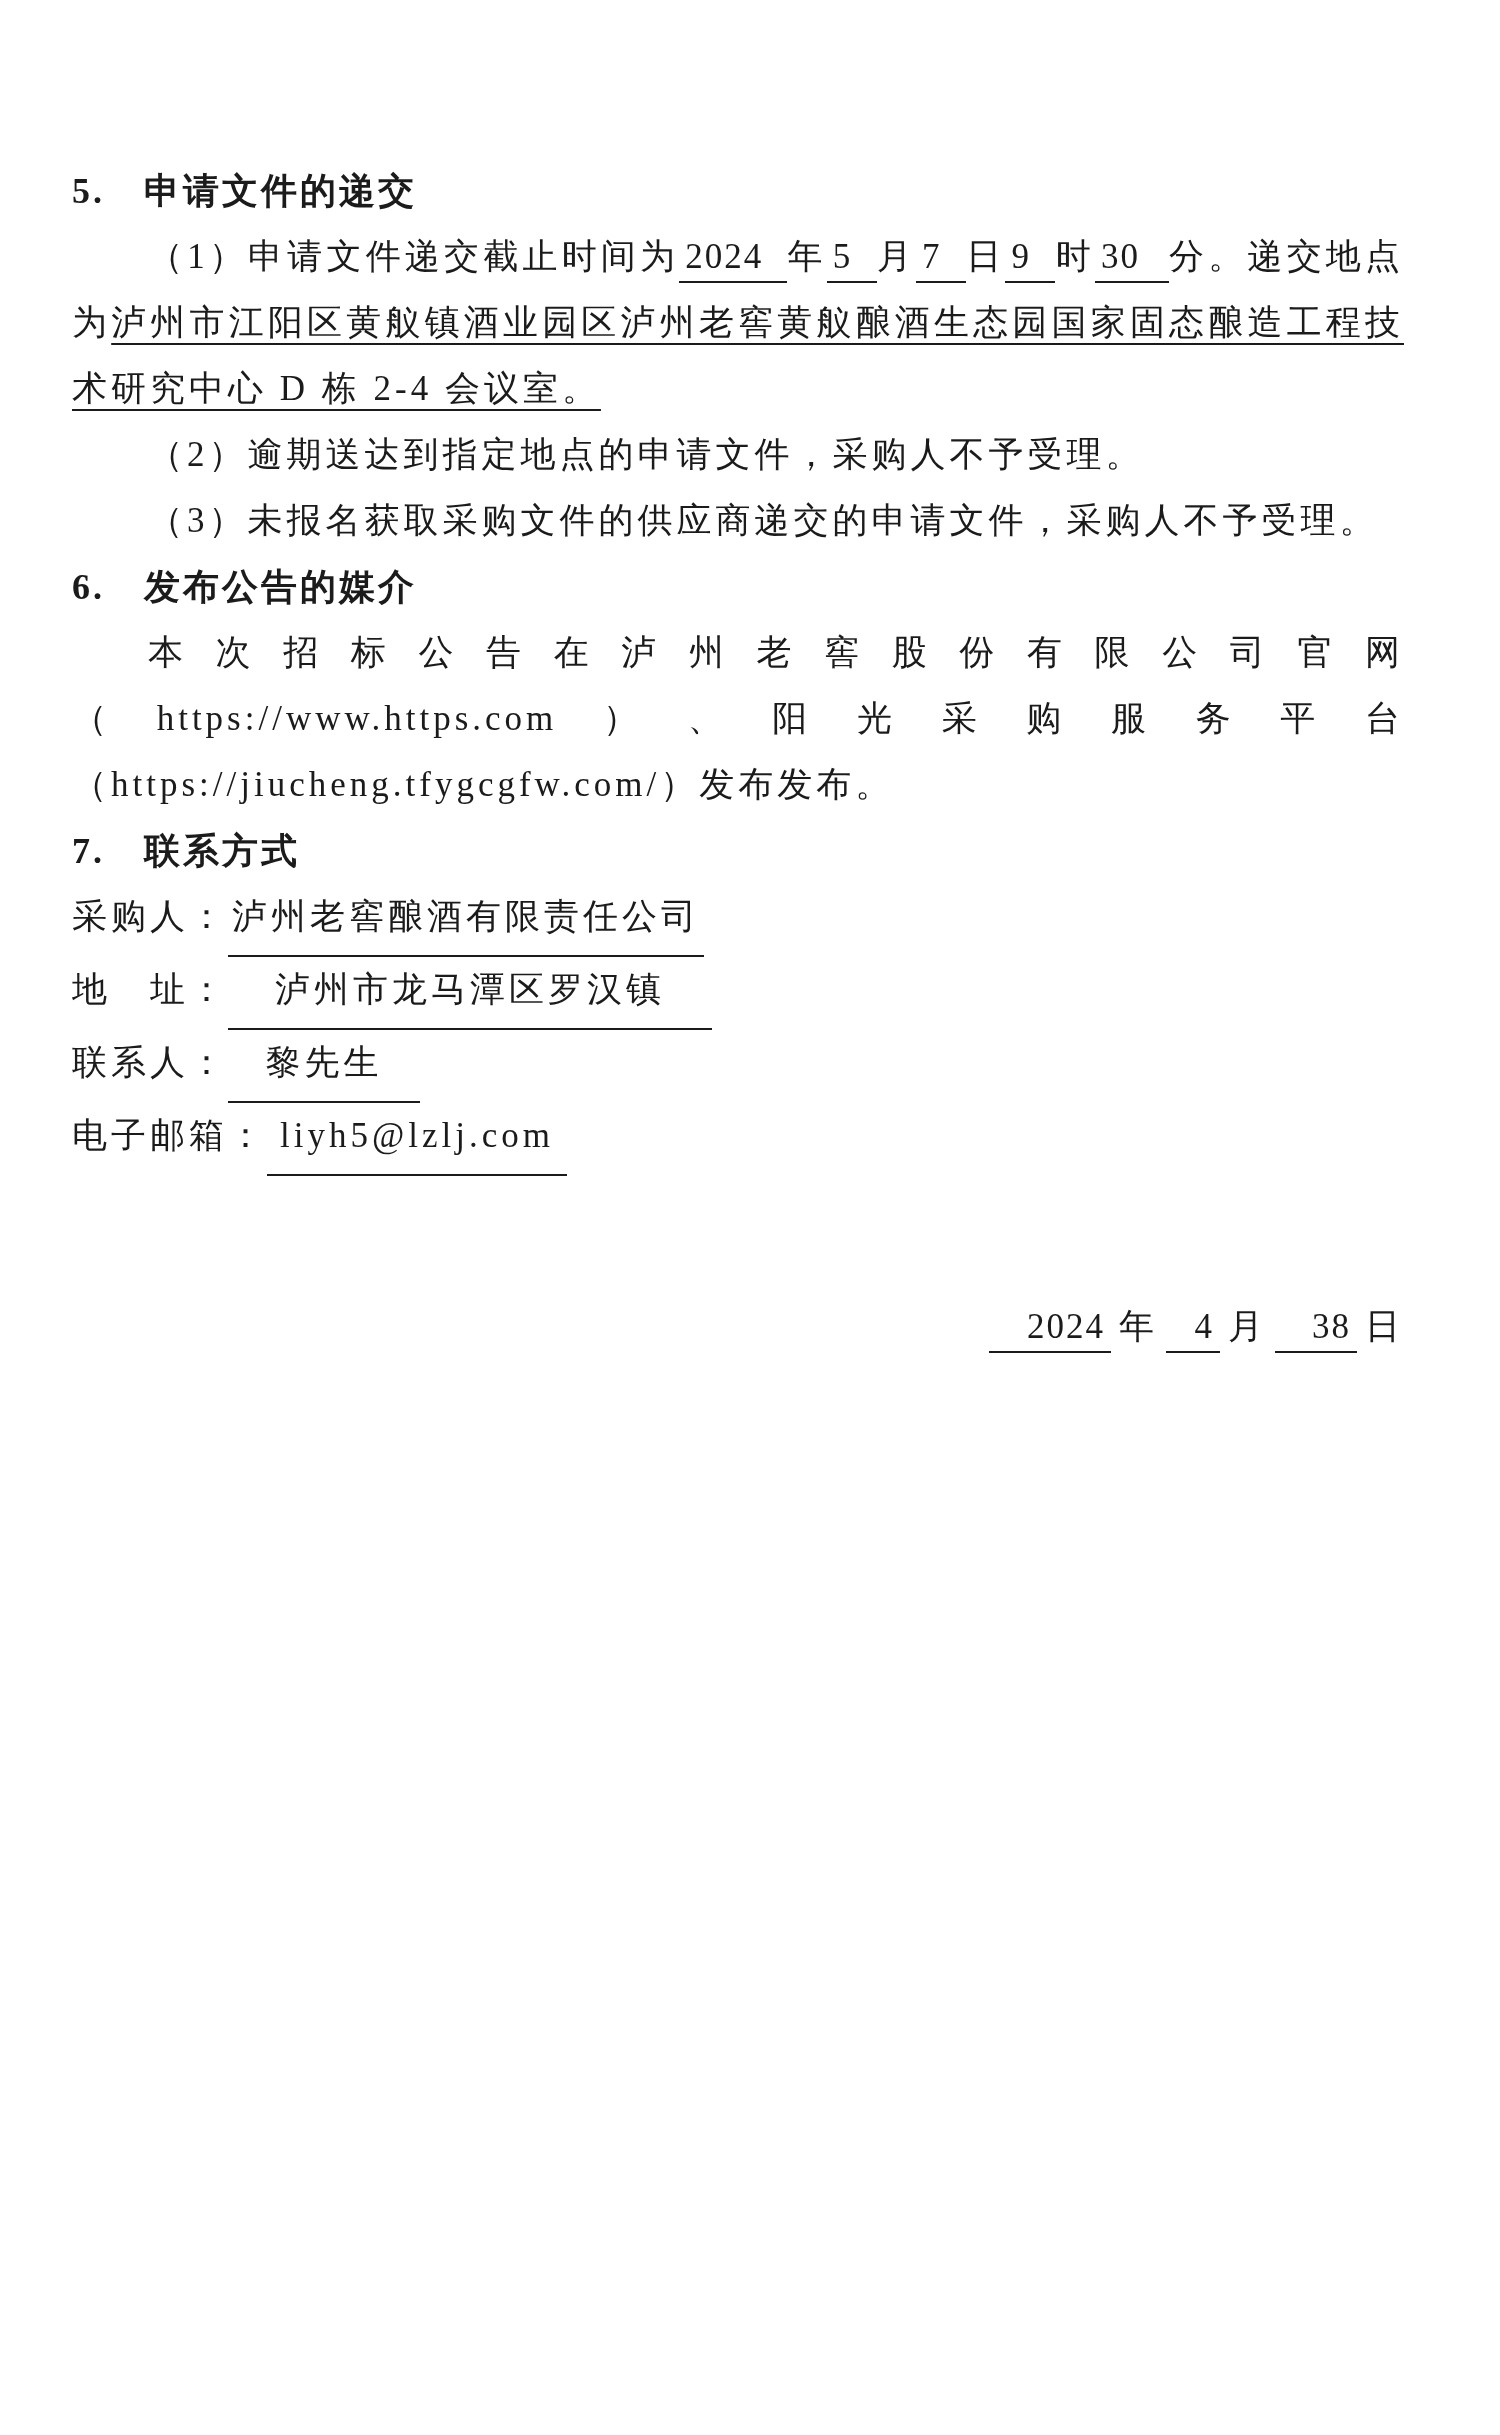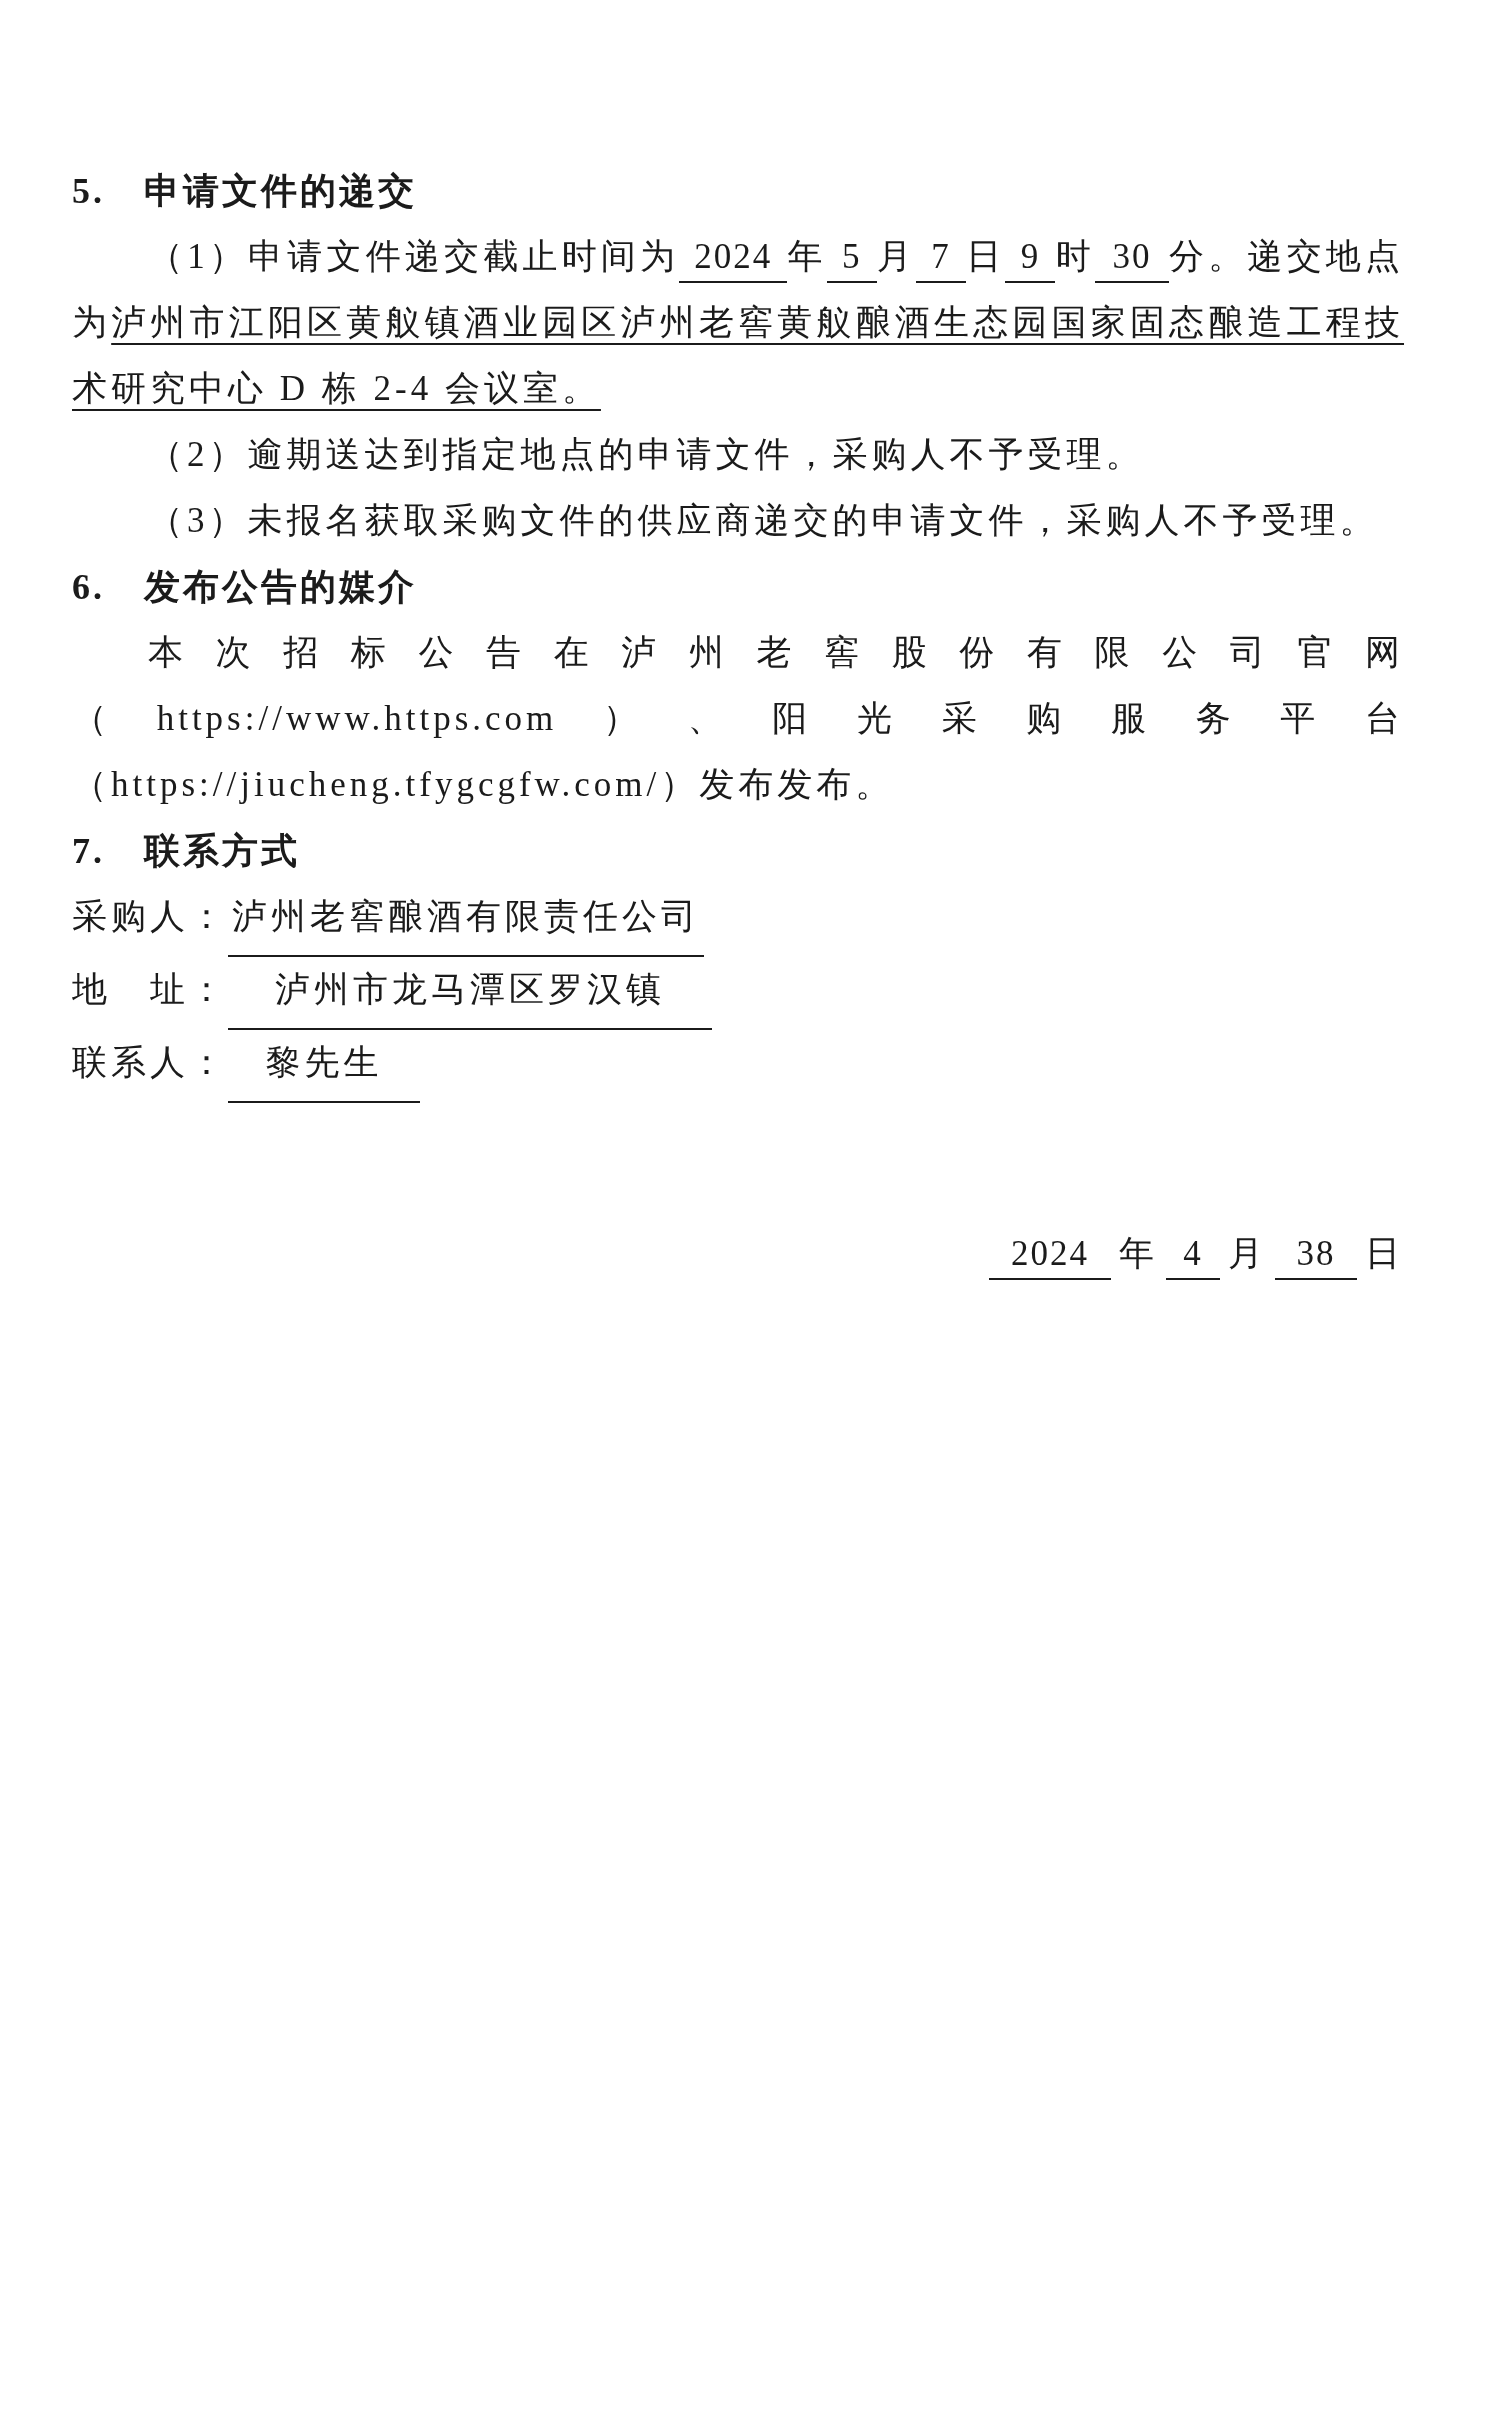--- a/index.html
+++ b/index.html
@@ -35,21 +35,20 @@
   }
   .indent { text-indent: 76px; }
   .ul-run {
     text-decoration: underline;
     text-decoration-thickness: 2px;
     text-underline-offset: 9px;
   }
   .blank {
     display: inline-block;
     border-bottom: 2px solid #1b1b1b;
-    text-align: center;
     text-indent: 0;
     line-height: 40px;
     padding: 0 6px 4px 6px;
     letter-spacing: 2px;
     vertical-align: baseline;
   }
   .w-year   { min-width: 96px; }
   .w-digit  { min-width: 38px; }
   .w-minute { min-width: 62px; }
   .contact-row { margin: 0; text-align: left; }
@@ -103,18 +102,21 @@
 
   <div class="contact-row">
     <span class="contact-label">地　址：</span><span class="contact-value v-address">泸州市龙马潭区罗汉镇</span>
   </div>
 
   <div class="contact-row">
     <span class="contact-label">联系人：</span><span class="contact-value v-contact">黎先生</span>
   </div>
 
 
+  <div class="contact-row">
+    <span class="contact-label">电子邮箱：</span><span class="contact-value v-email">liyh5@lzlj.com</span>
+  </div>
 
   <div class="date-row">
     <span class="blank w-dyear">2024</span><span>年</span><span class="blank w-dmonth">4</span><span>月</span><span class="blank w-dday">38</span><span>日</span>
   </div>
 
 </div>
 
 </body></html>

